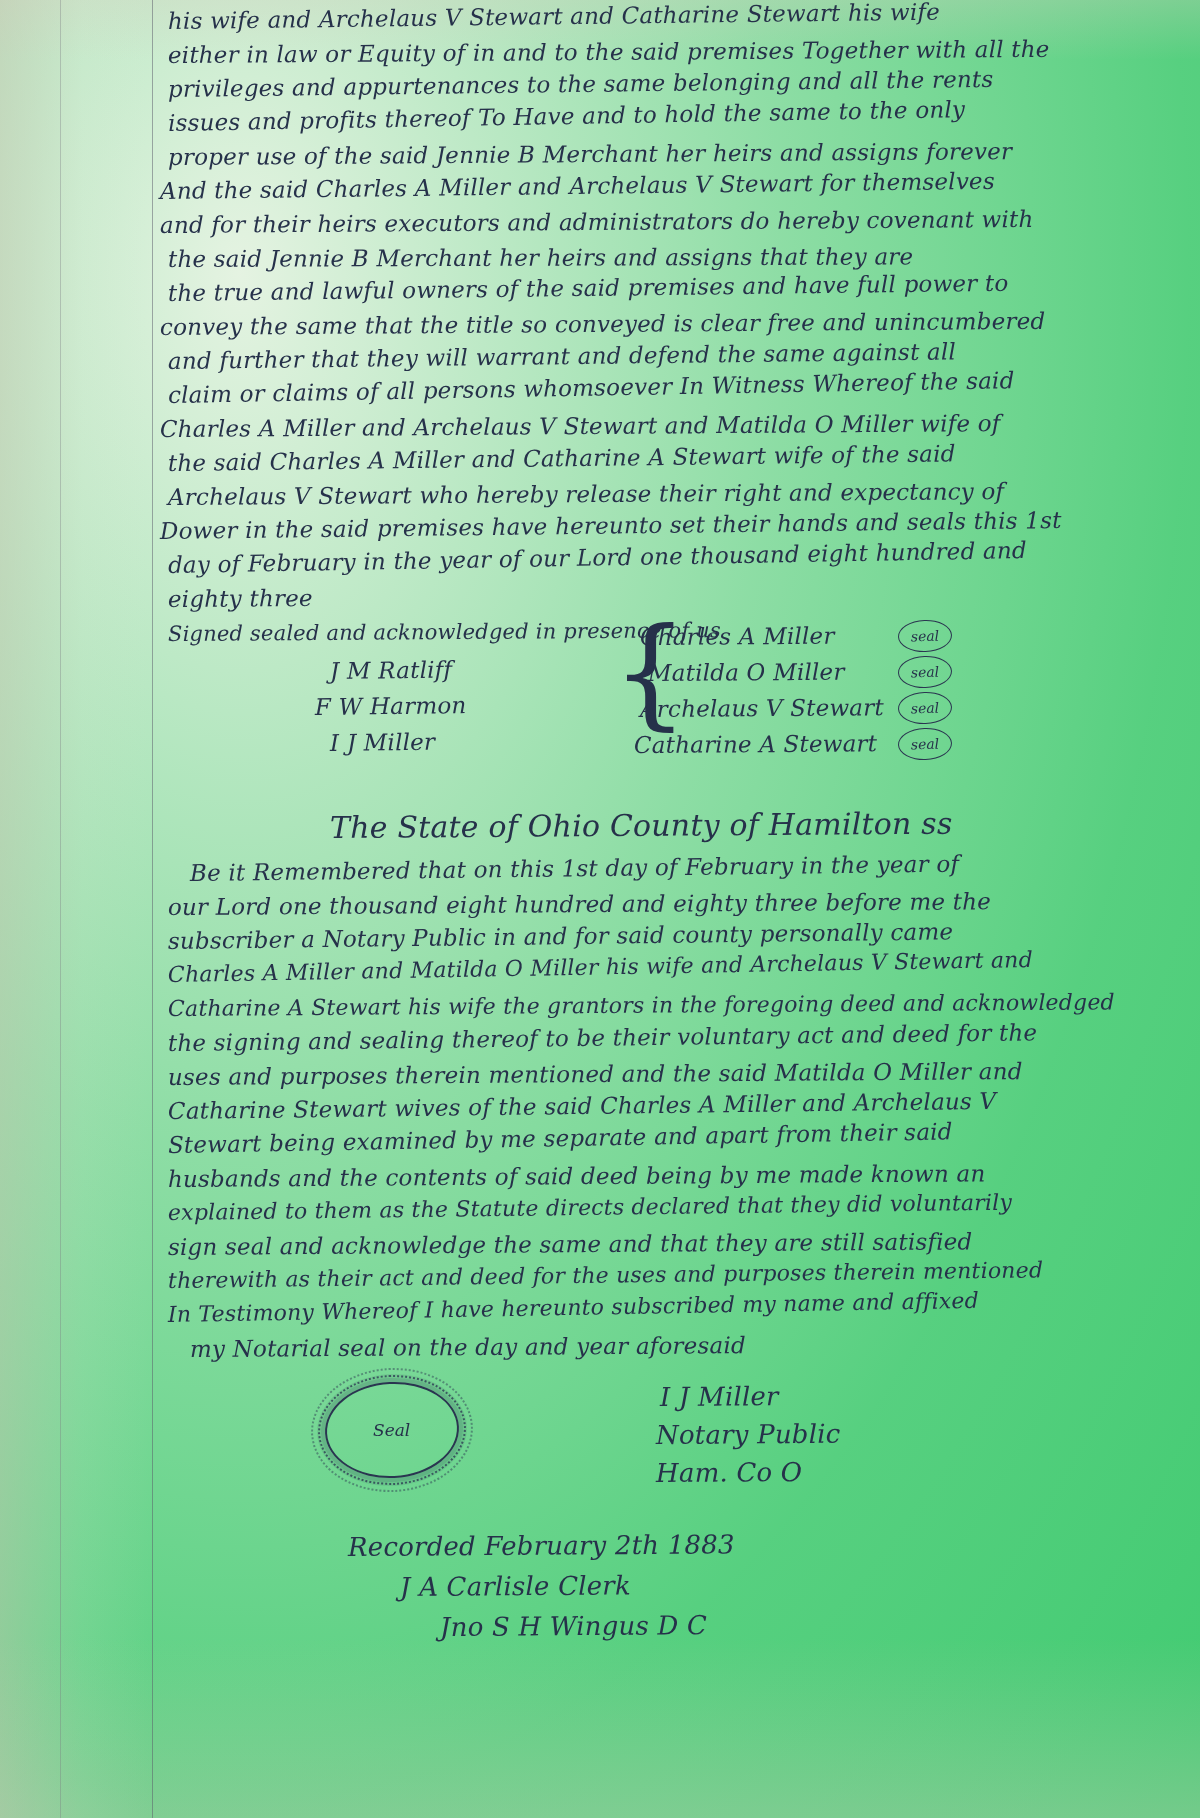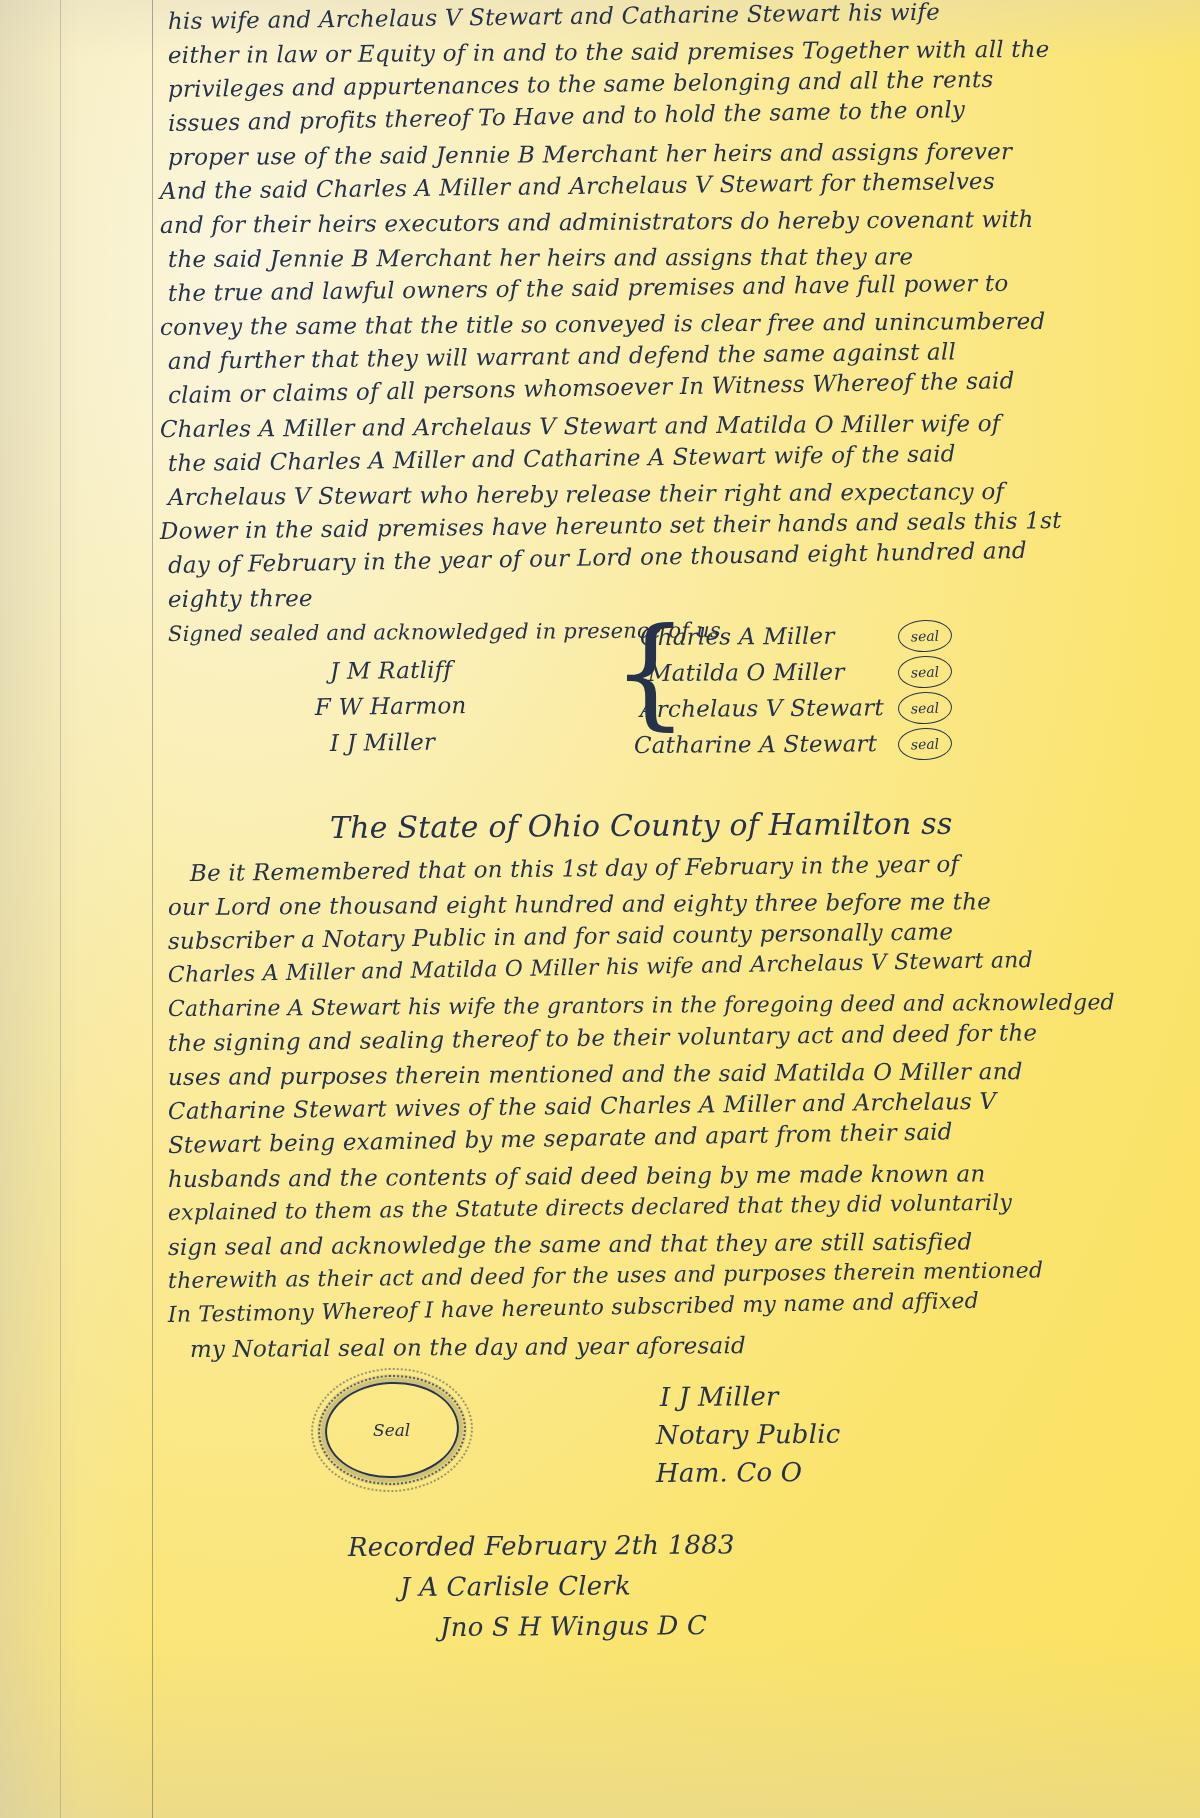--- a/index.html
+++ b/index.html
@@ -7,21 +7,21 @@
     padding: 0;
     background: #ffffff;
   }
   body {
     font-family: "Liberation Serif", serif;
   }
   .page {
     position: relative;
     width: 1200px;
     height: 1818px;
-    background: #fde047;
+    background: #22c55e;
     overflow: hidden;
   }
   
   .paper-tint {
     position: absolute;
     inset: 0;
     background:
       radial-gradient(ellipse at 20% 15%, rgba(250,248,240,0.9) 0%, rgba(248,245,235,0.5) 40%, rgba(244,240,228,0.25) 70%, rgba(240,235,220,0.15) 100%);
     pointer-events: none;
   }

